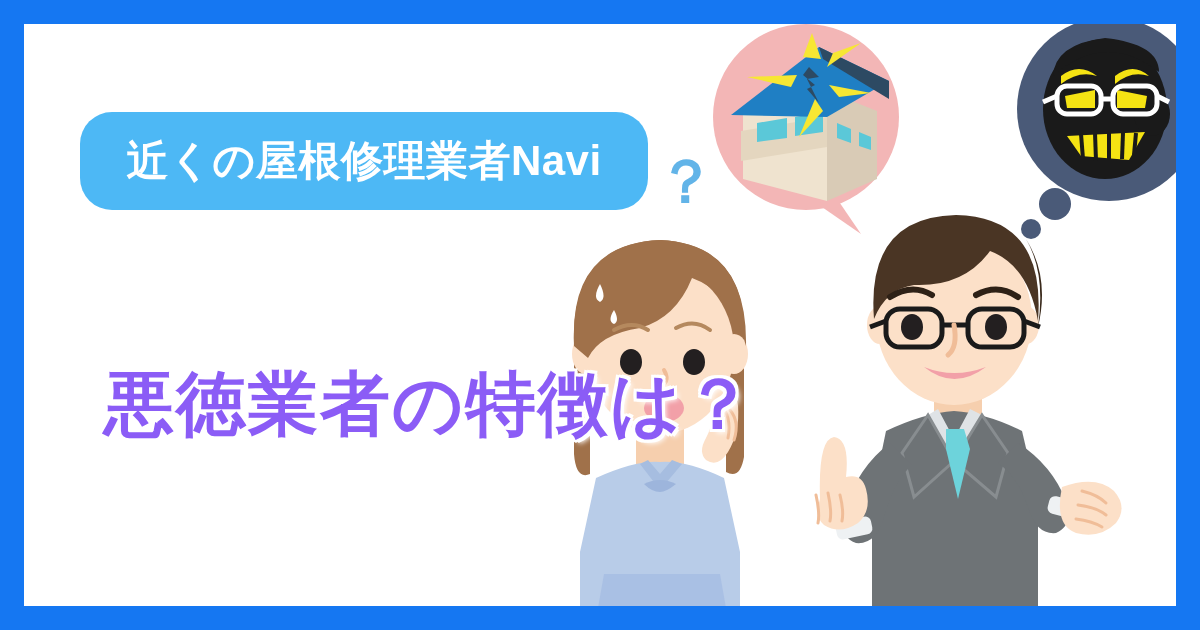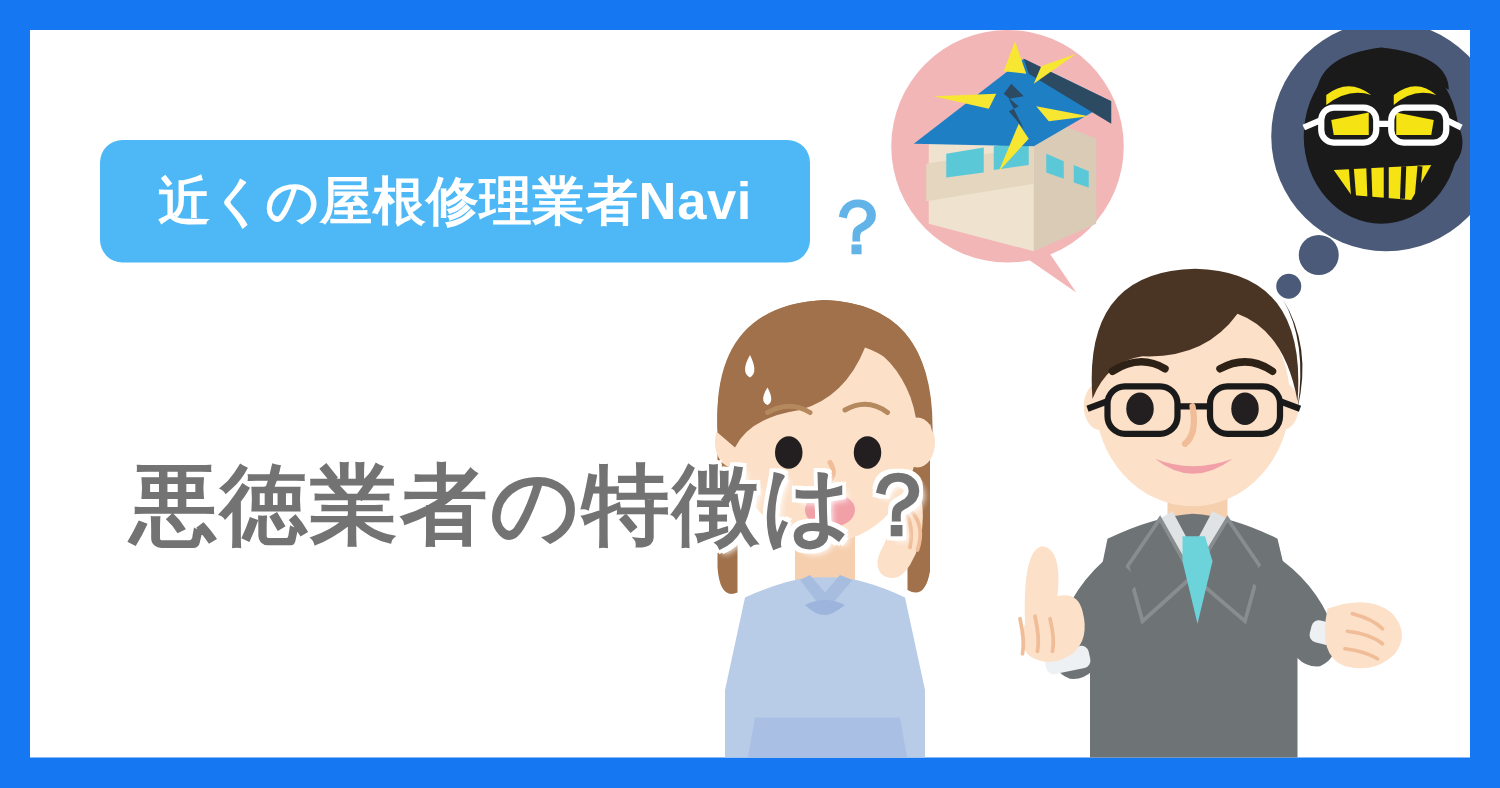--- a/index.html
+++ b/index.html
@@ -26,21 +26,21 @@
   }
 
   
   .badge {
     position: absolute;
     left: 56px;
     top: 88px;
     width: 568px;
     height: 98px;
     background: #4db8f5;
-    border-radius: 18px;
+    border-radius: 32px;
     display: flex;
     align-items: center;
     justify-content: center;
   }
   .badge-label {
     color: #ffffff;
     font-size: 42px;
     font-weight: bold;
     letter-spacing: 0.5px;
     line-height: 1;
@@ -73,21 +73,21 @@
     padding-left: 24px;
     text-shadow:
       2px 0 0 #fff, -2px 0 0 #fff, 0 2px 0 #fff, 0 -2px 0 #fff,
       2px 2px 0 #fff, -2px -2px 0 #fff, 2px -2px 0 #fff, -2px 2px 0 #fff,
       3px 3px 4px rgba(255,255,255,0.95);
     white-space: nowrap;
   }
   .hl-line2 {
     font-size: 70px;
     font-weight: bold;
-    color: #737373;
+    color: #8b5cf6;
     letter-spacing: 2px;
     line-height: 1.2;
     padding-left: 62px;
     margin-top: 6px;
     text-shadow:
       3px 0 0 #fff, -3px 0 0 #fff, 0 3px 0 #fff, 0 -3px 0 #fff,
       3px 3px 0 #fff, -3px -3px 0 #fff, 3px -3px 0 #fff, -3px 3px 0 #fff,
       4px 4px 5px rgba(255,255,255,0.95);
     white-space: nowrap;
   }

